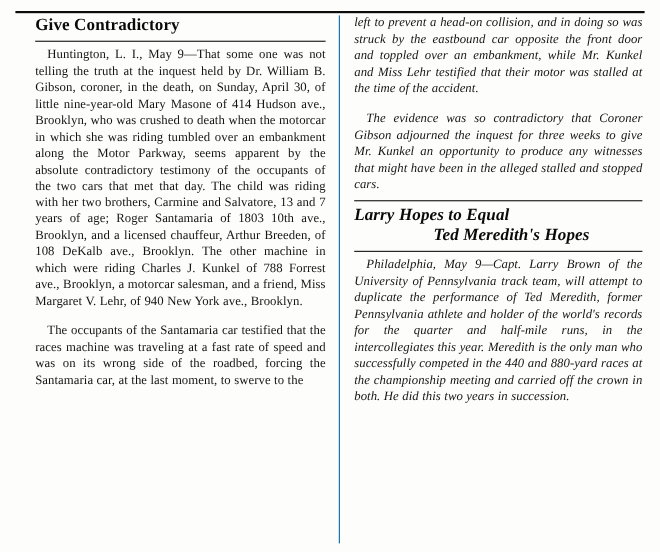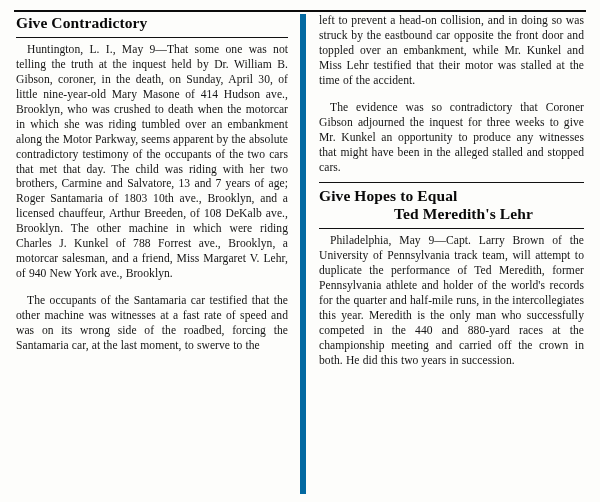--- a/index.html
+++ b/index.html
@@ -13,21 +13,21 @@
     overflow: hidden;
     font-family: "Liberation Serif", serif;
     color: #1a1a1a;
   }
   .page {
     position: relative;
     width: 600px;
     height: 502px;
     background: #fdfdfb;
     box-sizing: border-box;
-    padding: 14px 16px 8px 16px;
+    padding: 14px 16px 8px 32px;
   }
   .rule-top {
     position: absolute;
     left: 14px;
     right: 14px;
     top: 10px;
     border-top: 2px solid #0c0c0c;
     height: 0;
   }
   .columns {
@@ -38,21 +38,22 @@
   .col {
     width: 50%;
     box-sizing: border-box;
     position: relative;
   }
   .col-left {
     padding-right: 12px;
   }
   .col-right {
     padding-left: 13px;
-    border-left: 6px solid #0369a1;
+    border-left: 1px solid #0369a1;
+    font-style: italic;
   }
   .headline {
     font-family: "Liberation Serif", serif;
     font-weight: bold;
     font-size: 15.5px;
     line-height: 1.22;
     color: #0a0a0a;
     letter-spacing: 0.1px;
     margin: 0 0 1px 0;
   }
@@ -111,32 +112,32 @@
 
   <div class="columns">
 
     <div class="col col-left">
       <div class="headline">
         <span class="line1">Give Contradictory</span>
       </div>
       <div class="rule-under-head"></div>
 
       <p class="body">Huntington, L. I., May 9—That some one was not telling the truth at the inquest held by Dr. William B. Gibson, coroner, in the death, on Sunday, April 30, of little nine-year-old Mary Masone of 414 Hudson ave., Brooklyn, who was crushed to death when the motorcar in which she was riding tumbled over an embankment along the Motor Parkway, seems apparent by the absolute contradictory testimony of the occupants of the two cars that met that day.  The child was riding with her two brothers, Carmine and Salvatore, 13 and 7 years of age; Roger Santamaria of 1803 10th ave., Brooklyn, and a licensed chauffeur, Arthur Breeden, of 108 DeKalb ave., Brooklyn.  The other machine in which were riding Charles J. Kunkel of 788 Forrest ave., Brooklyn, a motorcar salesman, and a friend, Miss Margaret V. Lehr, of 940 New York ave., Brooklyn.</p>
-      <p class="body">The occupants of the Santamaria car testified that the other machine was witnesses at a fast rate of speed and was on its wrong side of the roadbed, forcing the Santamaria car, at the last moment, to swerve to the</p>
+      <p class="body">The occupants of the Santamaria car testified that the races machine was traveling at a fast rate of speed and was on its wrong side of the roadbed, forcing the Santamaria car, at the last moment, to swerve to the</p>
     </div>
 
     <div class="col col-right">
       <p class="body" style="text-indent:0;">left to prevent a head-on collision, and in doing so was struck by the eastbound car opposite the front door and toppled over an embankment, while Mr. Kunkel and Miss Lehr testified that their motor was stalled at the time of the accident.</p>
       <p class="body">The evidence was so contradictory that Coroner Gibson adjourned the inquest for three weeks to give Mr. Kunkel an opportunity to produce any witnesses that might have been in the alleged stalled and stopped cars.</p>
 
       <div class="rule-above-sec2"></div>
 
       <div class="headline sec2-head" style="margin-top:0;">
-        <span class="line1">Give Hopes to Equal</span>
-        <span class="line2">Ted Meredith's Lehr</span>
+        <span class="line1">Larry Hopes to Equal</span>
+        <span class="line2">Ted Meredith's Hopes</span>
       </div>
       <div class="rule-under-head"></div>
 
       <p class="body">Philadelphia, May 9—Capt. Larry Brown of the University of Pennsylvania track team, will attempt to duplicate the performance of Ted Meredith, former Pennsylvania athlete and holder of the world's records for the quarter and half-mile runs, in the intercollegiates this year.  Meredith is the only man who successfully competed in the 440 and 880-yard races at the championship meeting and carried off the crown in both.  He did this two years in succession.</p>
       <div class="spacer-sm"></div>
     </div>
 
   </div>
 </div>
 

